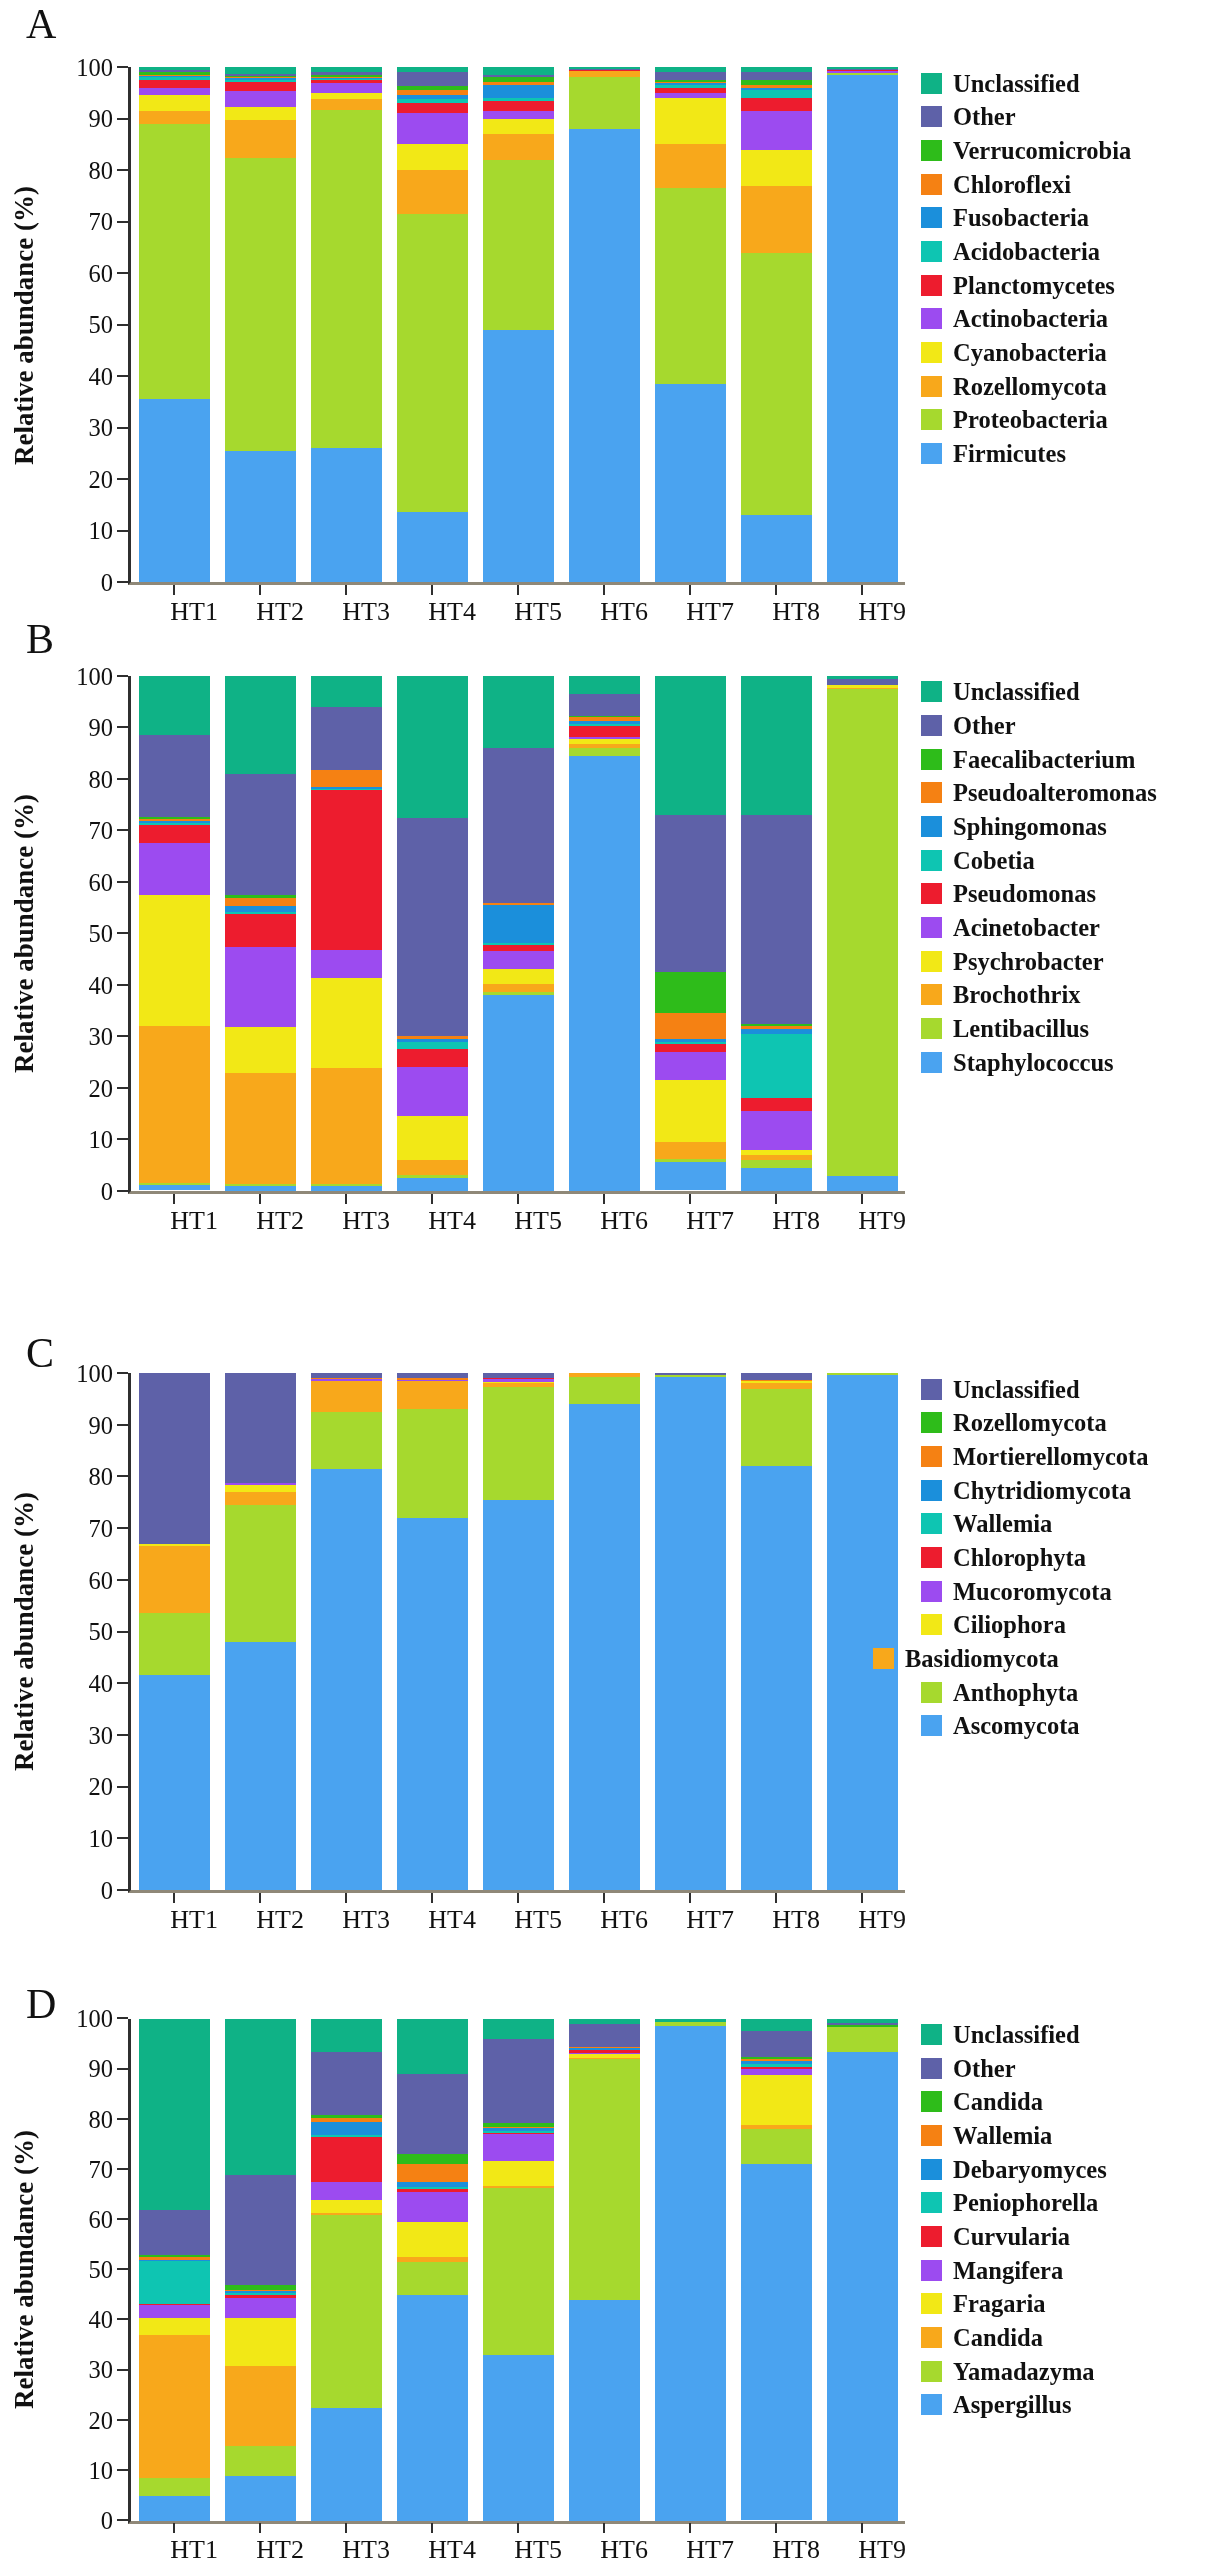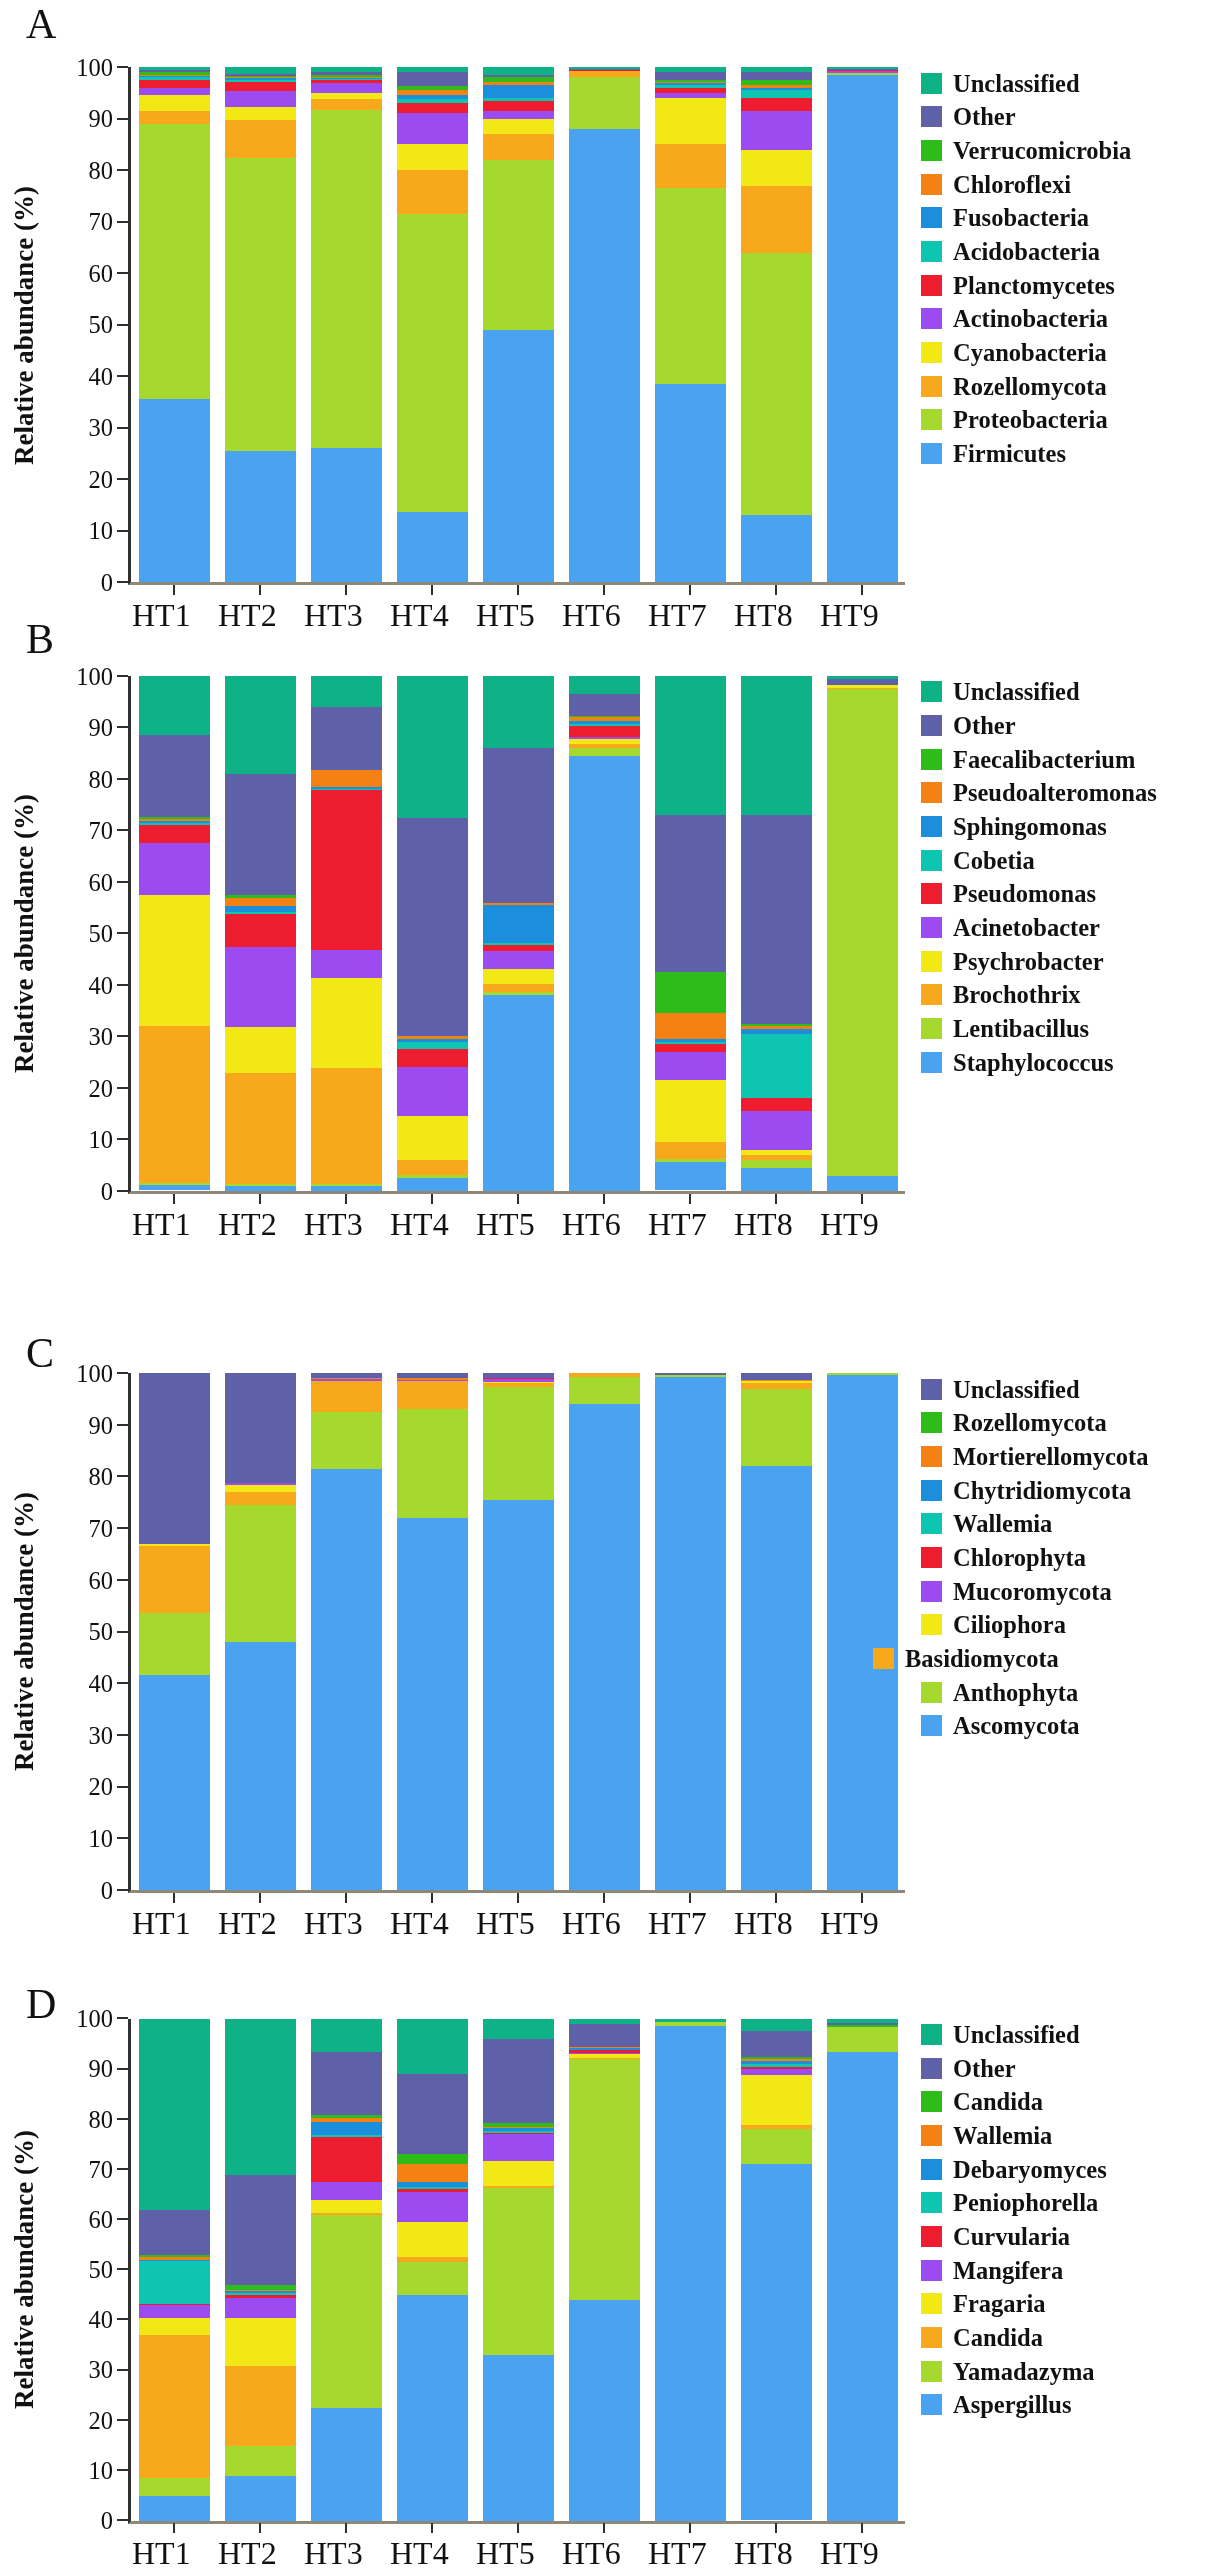--- a/index.html
+++ b/index.html
@@ -4,21 +4,21 @@
 <style>
   html,body{margin:0;padding:0;background:#ffffff;}
   body{width:1215px;height:2576px;position:relative;font-family:"Liberation Serif","DejaVu Serif",serif;color:#1a1a1a;}
   .figure{position:absolute;left:0;top:0;width:1215px;height:2576px;background:#fff;}
   .panel-letter{position:absolute;font-size:42px;line-height:44px;color:#111;}
   .ylabel{position:absolute;font-size:27px;font-weight:bold;white-space:nowrap;text-align:center;transform:rotate(-90deg);color:#111;}
   .plot{position:absolute;border-left:3.1px solid #2f2f2f;border-bottom:3.1px solid #8f8878;box-sizing:content-box;}
   .ytick{position:absolute;background:#2f2f2f;width:11px;height:2.4px;}
   .ytick-label{position:absolute;font-size:24.5px;display:flex;align-items:center;justify-content:flex-end;height:27px;width:67px;color:#111;}
   .xtick{position:absolute;background:#2f2f2f;width:2.4px;height:9.8px;}
-  .xtick-label{position:absolute;font-size:32px;text-align:left;width:86px;height:29px;color:#111;}
+  .xtick-label{position:absolute;font-size:26px;text-align:right;width:86px;height:29px;color:#111;}
   .bar{position:absolute;display:flex;flex-direction:column;}
   .seg{width:100%;}
   .legend-item{position:absolute;display:flex;align-items:center;gap:11px;height:27px;}
   .legend-swatch{width:21px;height:21px;flex:0 0 21px;}
   .legend-label{font-size:24.5px;font-weight:bold;white-space:nowrap;color:#111;}
 </style>
 </head>
 <body>
 
 <div class="figure">

